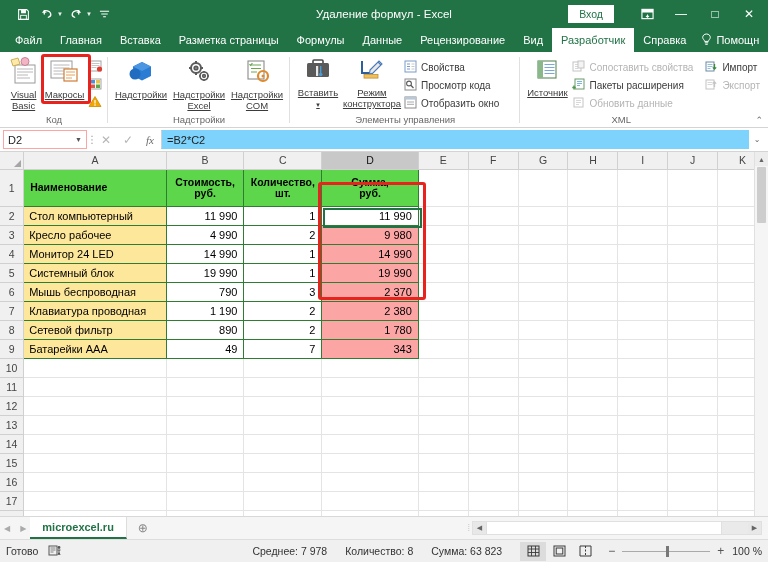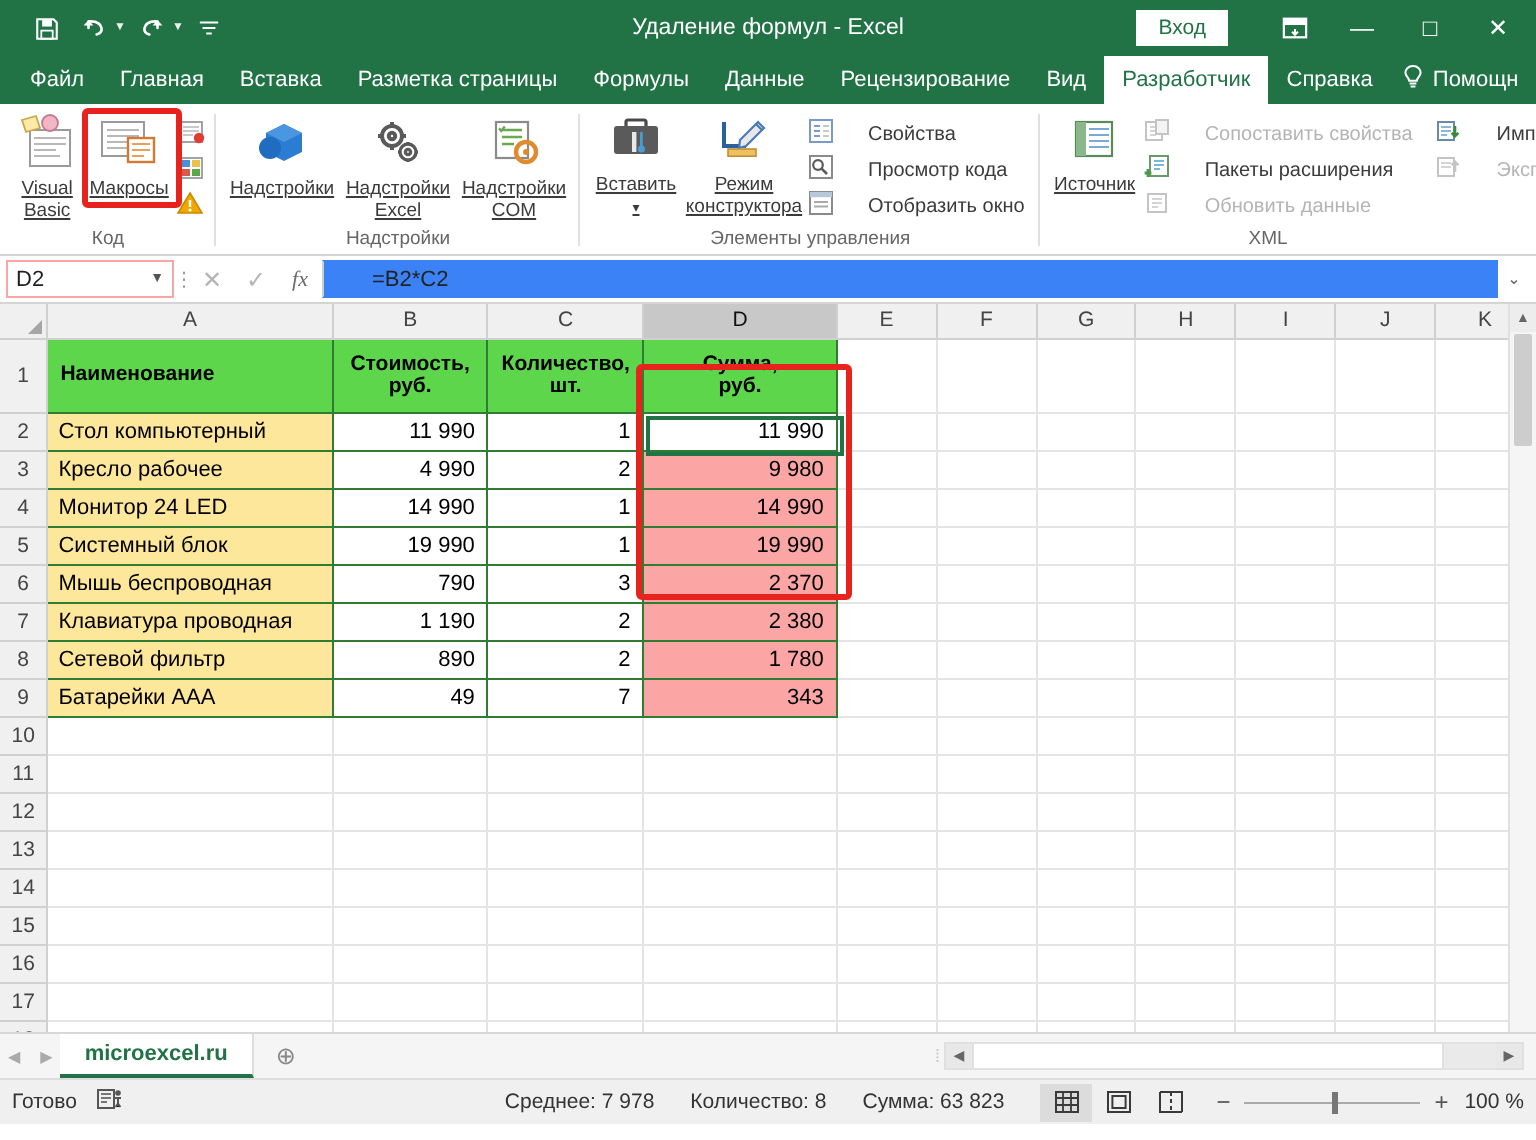--- a/index.html
+++ b/index.html
@@ -73,21 +73,21 @@
     display: flex; flex-direction: column; align-items: center; justify-content: flex-start;
     width: 54px; padding-top: 2px; cursor: default;
   }
   .bigbtn .lbl {
     font-size: 9.5px; color: #3b3b3b; text-align: center; line-height: 11px; margin-top: 2px; text-decoration: underline;
   }
   .ico { display: flex; align-items: center; justify-content: center; }
 
   .smallcol { display: flex; flex-direction: column; justify-content: flex-start; padding-top: 3px; }
   .smallbtn {
-    display: flex; align-items: center; gap: 17px; padding: 1px 4px 1px 2px;
+    display: flex; align-items: center; gap: 4px; padding: 1px 4px 1px 2px;
     font-size: 10px; color: #3b3b3b; height: 18px; white-space: nowrap;
   }
   .smallbtn.disabled { color: #b4b4b4; }
 
   .tinycol { display: flex; flex-direction: column; gap: 1px; padding-top: 2px; }
   .tinybtn { width: 18px; height: 17px; display: flex; align-items: center; justify-content: center; }
 
   .ribbon-collapse {
     position: absolute; right: 5px; bottom: 2px; font-size: 9px; color: #666;
   }
@@ -110,22 +110,22 @@
   }
   .namebox .nb-caret { margin-left: auto; font-size: 7px; color: #555; }
   .fb-dots { color: #999; font-size: 10px; letter-spacing: 1px; width: 8px; text-align: center; }
   .fb-btn {
     width: 22px; height: 19px; display: flex; align-items: center; justify-content: center;
     font-size: 12px; color: #b6b6b6;
   }
   .fb-btn.fx { font-style: italic; font-size: 11px; color: #6b6b6b; font-family: "Liberation Serif", serif; }
   .formula-input {
     flex: 1; height: 19px; border: 1px solid transparent; border-left: 1px solid #d0d0d0;
-    display: flex; align-items: center; padding-left: 24px;
-    font-size: 11px; color: #222; background: #3b82f6;
+    display: flex; align-items: center; padding-left: 5px;
+    font-size: 11px; color: #222; background: #7dd3fc;
   }
   .fb-expand { width: 16px; text-align: center; font-size: 8px; color: #666; }
 
   
   .gridwrap { position: relative; height: 364px; background: #fff; overflow: hidden; }
   table.grid { border-collapse: collapse; table-layout: fixed; }
   .colhdr, .rowhdr {
     background: #f0f0f0; color: #444; font-size: 10.5px; font-weight: normal;
     text-align: center; border: 1px solid #d0d0d0;
     border-top: none; border-left: none;

